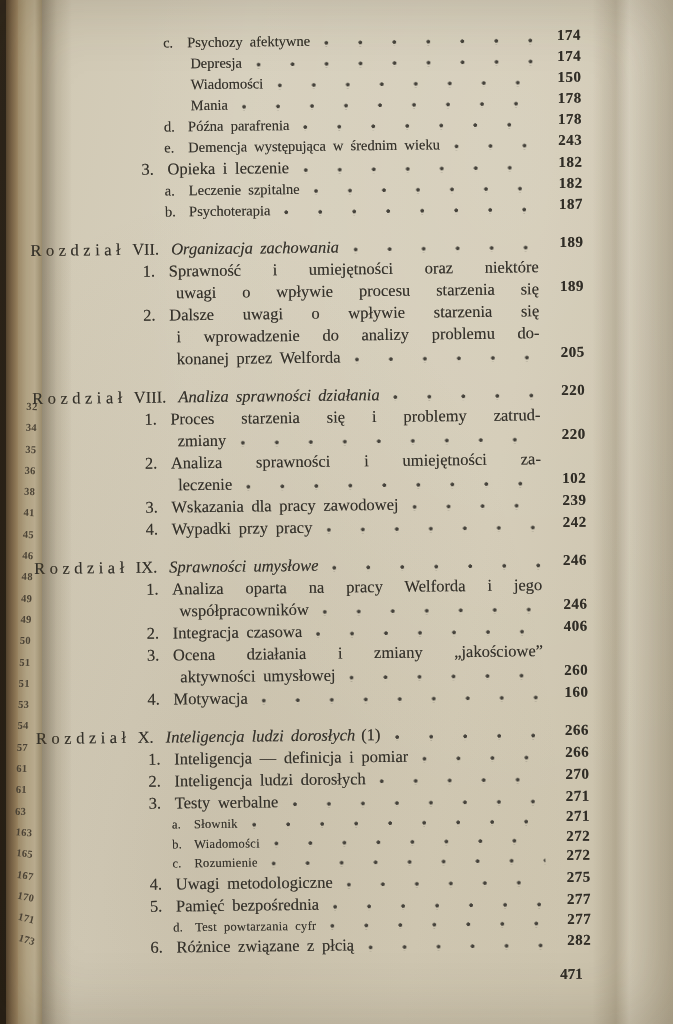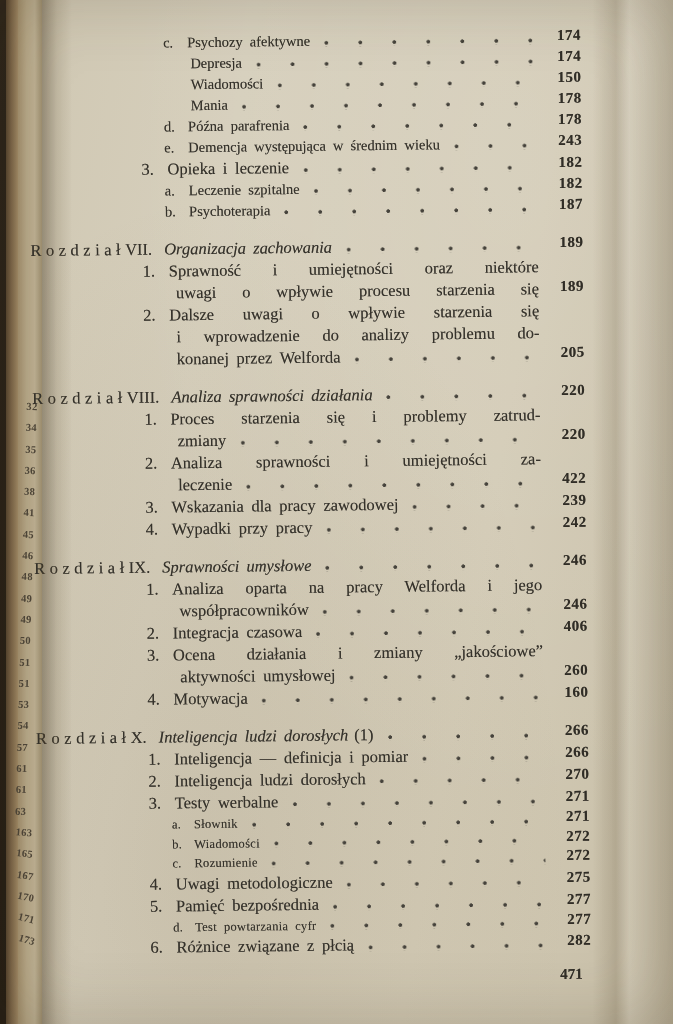--- a/index.html
+++ b/index.html
@@ -54,21 +54,21 @@
     background-image:radial-gradient(circle at 2.2px 2.2px,#45423b 1.6px,rgba(0,0,0,0) 2.1px);
     background-size:34px 6px;background-repeat:repeat-x;
   }
   .pageno{
     flex:0 0 46px;text-align:center;
     font-size:15px;font-weight:bold;letter-spacing:0.5px;color:#302d26;
     transform:translateY(-3px);
   }
   .row.chapter{font-size:16.5px;line-height:22px;}
   .row.chapter .ch-label{letter-spacing:4.5px;}
-  .row.chapter .ch-num{}
+  .row.chapter .ch-num{margin-left:7px;}
   .row.chapter .ch-title{font-style:italic;margin-left:12px;white-space:nowrap;word-spacing:3px;}
   .row.chapter .ch-suffix{margin-left:6px;}
   .row.item{padding-left:112px;font-size:16.5px;line-height:22px;}
   .row.item .marker{width:26px;}
   .row.cont{padding-left:145px;font-size:16.5px;line-height:22px;}
   .row.sub{padding-left:135px;font-size:14.5px;line-height:21px;}
   .row.sub .marker{width:24px;}
   .row.subcont{padding-left:162px;font-size:14.5px;line-height:21px;}
   .row.subsm{padding-left:135px;font-size:12.5px;line-height:18.5px;letter-spacing:0.3px;}
   .row.subsm .marker{width:22px;}
@@ -212,21 +212,21 @@
           <span class="pageno">220</span>
         </div>
         <div class="row item full">
           <span class="marker">2.</span>
           <span class="text">Analiza sprawności i umiejętności za-</span>
           <span class="pageno">&nbsp;</span>
         </div>
         <div class="row cont">
           <span class="text">leczenie</span>
           <span class="dots"></span>
-          <span class="pageno">422</span>
+          <span class="pageno">102</span>
         </div>
         <div class="row item">
           <span class="marker">3.</span>
           <span class="text">Wskazania dla pracy zawodowej</span>
           <span class="dots"></span>
           <span class="pageno">239</span>
         </div>
         <div class="row item">
           <span class="marker">4.</span>
           <span class="text">Wypadki przy pracy</span>

